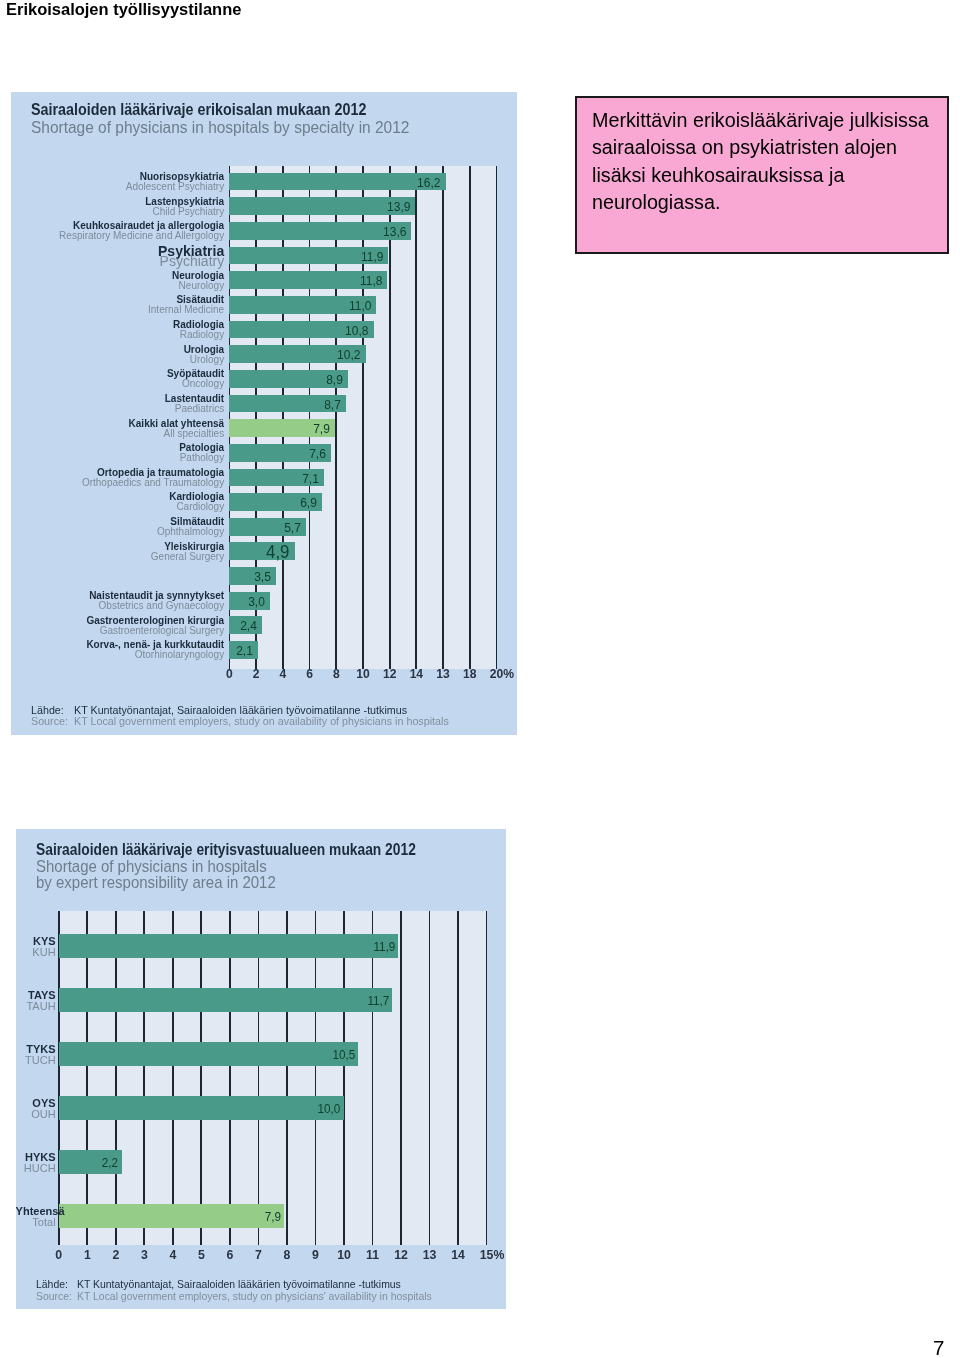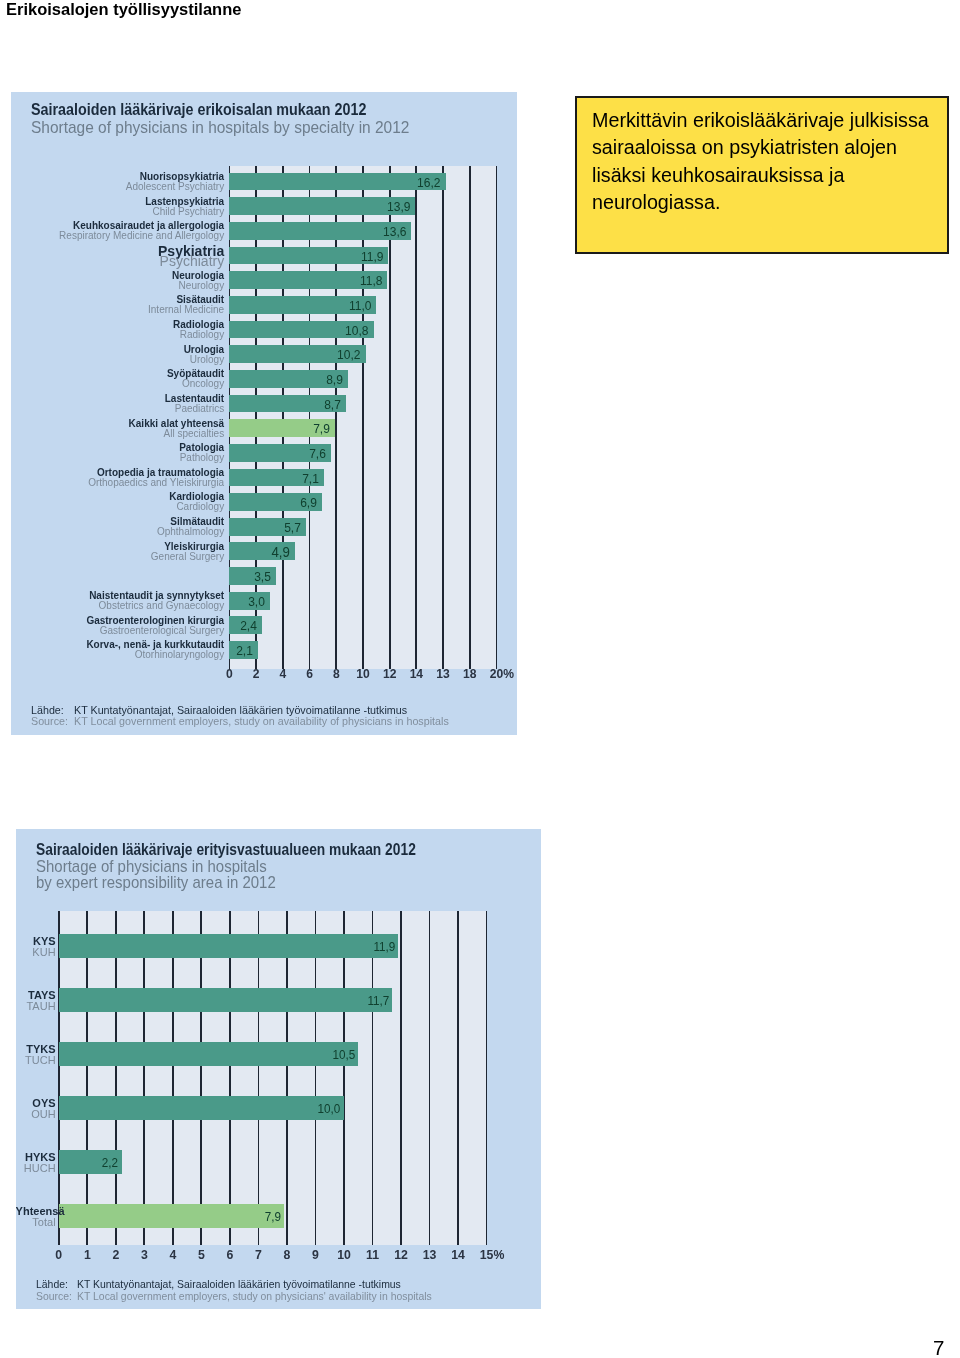--- a/index.html
+++ b/index.html
@@ -4,40 +4,40 @@
 <style>
   html,body{margin:0;padding:0;}
   body{width:960px;height:1358px;background:#ffffff;position:relative;
        font-family:"Liberation Sans",sans-serif;}
   .page{position:absolute;left:0;top:0;width:960px;height:1358px;}
   #doc-title{position:absolute;left:6px;top:1px;font-size:16px;font-weight:bold;
              color:#000;transform:scaleX(1.03);transform-origin:0 0;white-space:nowrap;}
 
   .figure{position:absolute;background:#c3d8ef;overflow:hidden;}
   #fig1{left:11.2px;top:92px;width:505.7px;height:643.4px;}
-  #fig2{left:15.6px;top:828.9px;width:490.5px;height:480.4px;padding-left:35px;}
+  #fig2{left:15.6px;top:828.9px;width:490.5px;height:480.4px;}
 
   .fig-title{position:absolute;font-weight:bold;color:#1b2b3c;white-space:nowrap;
              transform-origin:0 0;}
   .fig-sub{position:absolute;color:#6d7d8c;white-space:pre;transform-origin:0 0;}
 
   .plot{position:absolute;background:#e3e9f2;}
   .gridline{position:absolute;top:0;bottom:0;width:1.8px;background:#1e2633;}
   .bar{position:absolute;}
   .bar-val{position:absolute;color:#10402f;text-align:right;white-space:nowrap;font-weight:normal;}
   .bar-val > span{display:inline-block;transform-origin:100% 50%;}
   .cat-block{position:absolute;text-align:right;transform:translateY(-50%);}
   .cat-fi{font-weight:bold;color:#1b2b3c;white-space:pre;text-align:right;}
   .cat-en{color:#7d8b9a;white-space:pre;}
   .xtick{position:absolute;text-align:center;color:#2b3443;font-weight:bold;}
   .src{position:absolute;white-space:nowrap;transform-origin:0 0;}
   .src-fi{color:#1b2b3c;}
   .src-en{color:#808e9d;}
 
-  .callout{position:absolute;border:2.2px solid #1a1a1a;background:#fde047;box-sizing:border-box;}
+  .callout{position:absolute;border:2.2px solid #1a1a1a;background:#f9a8d4;box-sizing:border-box;}
   .callout .txt{position:absolute;color:#000;font-size:20.5px;line-height:27.4px;}
   .callout .ln{white-space:pre;transform-origin:0 50%;display:block;}
   #callout1{left:575px;top:96.2px;width:373.5px;height:157.5px;}
   #callout1 .txt{left:14.8px;top:7.6px;}
   #callout1 .ln{transform:scaleX(0.963);}
   #callout2{left:585px;top:825px;width:373.5px;height:157.2px;}
   #callout2 .txt{left:12px;top:7.3px;}
   #callout2 .ln{transform:scaleX(0.962);}
   #page-num{position:absolute;left:933px;top:1336px;font-size:20.5px;color:#000;}
 </style>
@@ -132,36 +132,36 @@
       <div class="bar" style="left:218.3px;top:351.84999999999997px;width:101.46000000000001px;height:17.8px;background:#4a9a89;"></div>
       <div class="bar-val" style="left:218.3px;top:353.84999999999997px;width:96.46000000000001px;font-size:13.6px;line-height:15px;"><span style="transform:scaleX(0.885)">7,6</span></div>
       <div class="cat-block" style="left:0px;top:361.1499999999999px;width:213px;font-size:10px;line-height:10px;">
         <div class="cat-fi">Patologia</div>
         <div class="cat-en">Pathology</div>
       </div>
       <div class="bar" style="left:218.3px;top:376.49999999999994px;width:94.785px;height:17.8px;background:#4a9a89;"></div>
       <div class="bar-val" style="left:218.3px;top:378.49999999999994px;width:89.785px;font-size:13.6px;line-height:15px;"><span style="transform:scaleX(0.885)">7,1</span></div>
       <div class="cat-block" style="left:0px;top:385.7999999999999px;width:213px;font-size:10px;line-height:10px;">
         <div class="cat-fi">Ortopedia ja traumatologia</div>
-        <div class="cat-en">Orthopaedics and Yleiskirurgia</div>
+        <div class="cat-en">Orthopaedics and Traumatology</div>
       </div>
       <div class="bar" style="left:218.3px;top:401.15px;width:92.11500000000001px;height:17.8px;background:#4a9a89;"></div>
       <div class="bar-val" style="left:218.3px;top:403.15px;width:87.11500000000001px;font-size:13.6px;line-height:15px;"><span style="transform:scaleX(0.885)">6,9</span></div>
       <div class="cat-block" style="left:0px;top:410.44999999999993px;width:213px;font-size:10px;line-height:10px;">
         <div class="cat-fi">Kardiologia</div>
         <div class="cat-en">Cardiology</div>
       </div>
       <div class="bar" style="left:218.3px;top:425.79999999999995px;width:76.09500000000001px;height:17.8px;background:#4a9a89;"></div>
       <div class="bar-val" style="left:218.3px;top:427.79999999999995px;width:71.09500000000001px;font-size:13.6px;line-height:15px;"><span style="transform:scaleX(0.885)">5,7</span></div>
       <div class="cat-block" style="left:0px;top:435.0999999999999px;width:213px;font-size:10px;line-height:10px;">
         <div class="cat-fi">Silmätaudit</div>
         <div class="cat-en">Ophthalmology</div>
       </div>
       <div class="bar" style="left:218.3px;top:450.45px;width:65.415px;height:17.8px;background:#4a9a89;"></div>
-      <div class="bar-val" style="left:218.3px;top:452.45px;width:60.415000000000006px;font-size:15px;line-height:15px;"><span style="transform:scaleX(0.885)">4,9</span></div>
+      <div class="bar-val" style="left:218.3px;top:452.45px;width:60.415000000000006px;font-size:19px;line-height:15px;"><span style="transform:scaleX(0.885)">4,9</span></div>
       <div class="cat-block" style="left:0px;top:459.74999999999994px;width:213px;font-size:10px;line-height:10px;">
         <div class="cat-fi">Yleiskirurgia</div>
         <div class="cat-en">General Surgery</div>
       </div>
       <div class="bar" style="left:218.3px;top:475.09999999999997px;width:46.724999999999994px;height:17.8px;background:#4a9a89;"></div>
       <div class="bar-val" style="left:218.3px;top:477.09999999999997px;width:41.724999999999994px;font-size:13.6px;line-height:15px;"><span style="transform:scaleX(0.885)">3,5</span></div>
       <div class="bar" style="left:218.3px;top:499.74999999999994px;width:40.05px;height:17.8px;background:#4a9a89;"></div>
       <div class="bar-val" style="left:218.3px;top:501.74999999999994px;width:35.05px;font-size:13.6px;line-height:15px;"><span style="transform:scaleX(0.885)">3,0</span></div>
       <div class="cat-block" style="left:0px;top:509.0499999999999px;width:213px;font-size:10px;line-height:10px;">
         <div class="cat-fi">Naistentaudit ja synnytykset</div>

